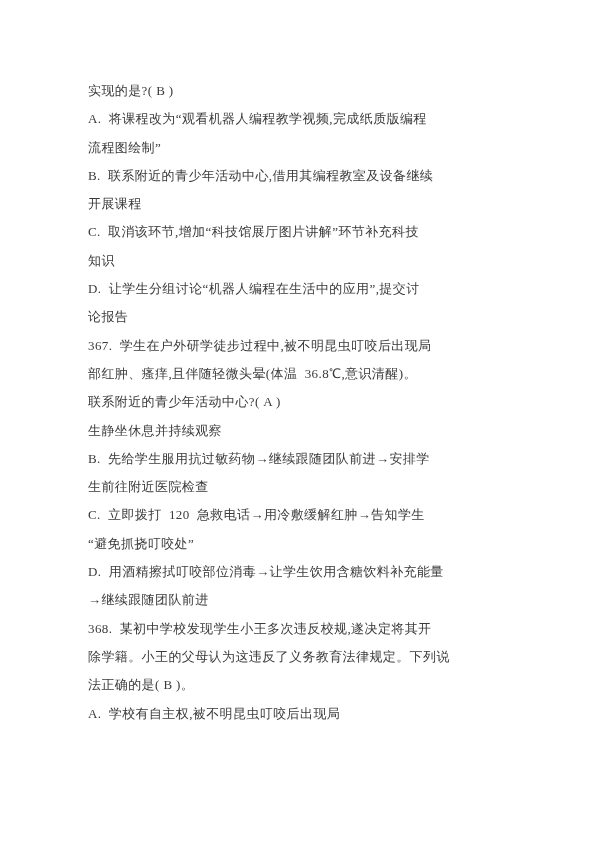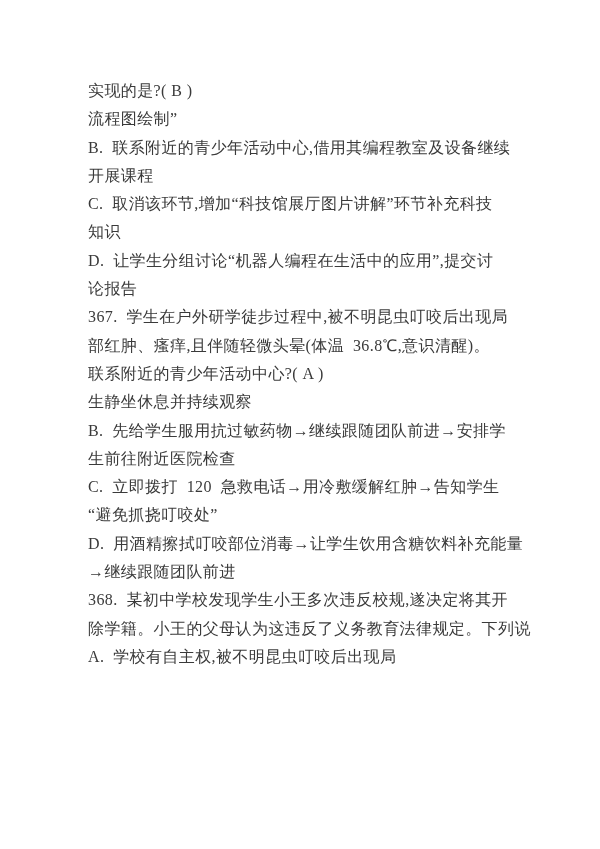--- a/index.html
+++ b/index.html
@@ -20,51 +20,53 @@
     top: 0;
     width: 600px;
     height: 849px;
     background: #ffffff;
   }
   .textblock {
     position: absolute;
     left: 88px;
     top: 77px;
     width: 432px;
-    font-size: 16px;
+    font-size: 13px;
     color: #3a3a3a;
     font-weight: 400;
   }
   .textblock .line {
     height: 28.3px;
     line-height: 28.3px;
     white-space: pre;
     letter-spacing: 0.4px;
   }
 </style>
 </head>
 <body style="background: rgb(255, 255, 255);">
 
 <div class="page">
   <div class="textblock" style="color: rgb(58, 58, 58);">
       <div class="line">实现的是?( B )</div>
+      <div class="line">A.  将课程改为“观看机器人编程教学视频,完成纸质版编程</div>
       <div class="line">流程图绘制”</div>
       <div class="line">B.  联系附近的青少年活动中心,借用其编程教室及设备继续</div>
       <div class="line">开展课程</div>
       <div class="line">C.  取消该环节,增加“科技馆展厅图片讲解”环节补充科技</div>
       <div class="line">知识</div>
       <div class="line">D.  让学生分组讨论“机器人编程在生活中的应用”,提交讨</div>
       <div class="line">论报告</div>
       <div class="line">367.  学生在户外研学徒步过程中,被不明昆虫叮咬后出现局</div>
       <div class="line">部红肿、瘙痒,且伴随轻微头晕(体温  36.8℃,意识清醒)。</div>
       <div class="line">联系附近的青少年活动中心?( A )</div>
       <div class="line">生静坐休息并持续观察</div>
       <div class="line">B.  先给学生服用抗过敏药物→继续跟随团队前进→安排学</div>
       <div class="line">生前往附近医院检查</div>
       <div class="line">C.  立即拨打  120  急救电话→用冷敷缓解红肿→告知学生</div>
       <div class="line">“避免抓挠叮咬处”</div>
       <div class="line">D.  用酒精擦拭叮咬部位消毒→让学生饮用含糖饮料补充能量</div>
       <div class="line">→继续跟随团队前进</div>
       <div class="line">368.  某初中学校发现学生小王多次违反校规,遂决定将其开</div>
       <div class="line">除学籍。小王的父母认为这违反了义务教育法律规定。下列说</div>
+      <div class="line">法正确的是( B )。</div>
       <div class="line">A.  学校有自主权,被不明昆虫叮咬后出现局</div>
     </div>
 </div>
 
 </body></html>

